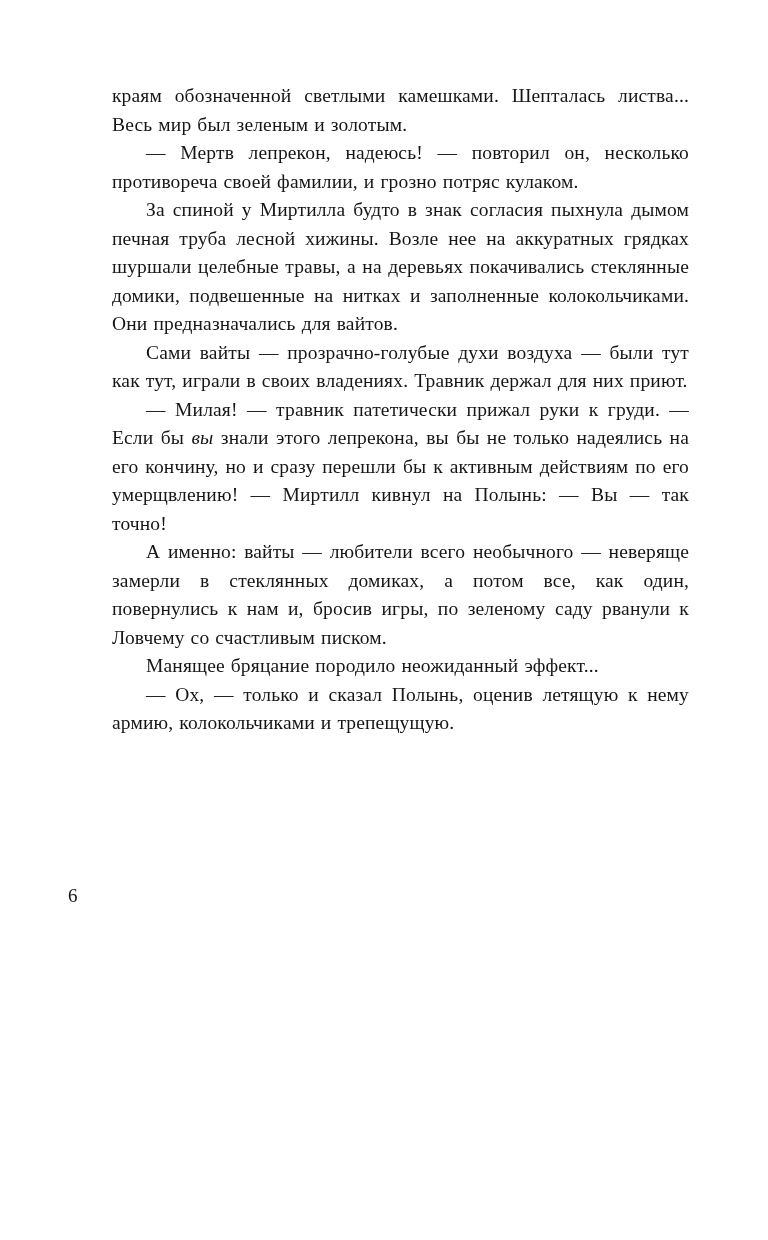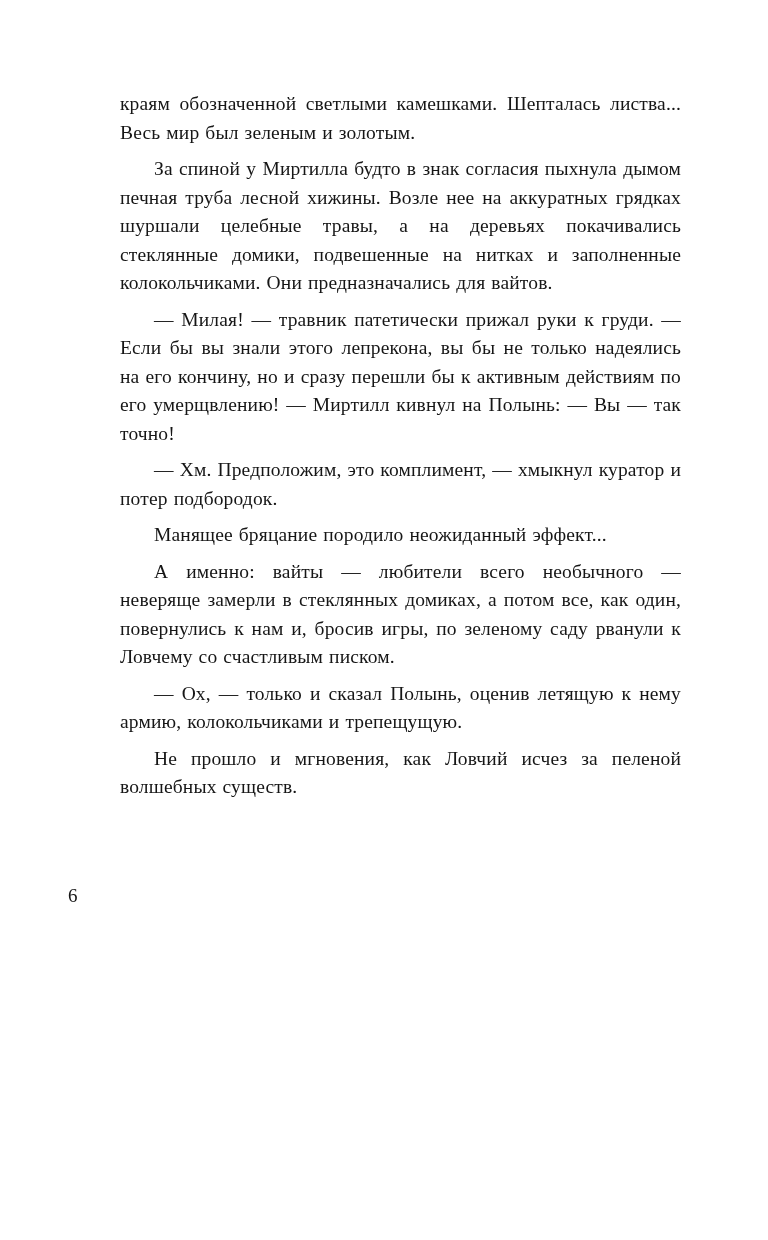--- a/index.html
+++ b/index.html
@@ -18,54 +18,55 @@
     }
     .text-block {
       position: absolute;
       left: 112px;
       top: 82px;
       width: 577px;
       -webkit-hyphens: auto;
       hyphens: auto;
     }
     p.para {
-      margin: 8px;
+      margin: 0;
       padding: 0;
       font-size: 19.5px;
       line-height: 28.5px;
       text-align: justify;
       text-indent: 34px;
       letter-spacing: 0.15px;
       word-spacing: 1px;
     }
     p.para.no-indent {
       text-indent: 0;
     }
     p.para.space-before {
       margin-top: 5px;
     }
     .italic {
+      font-style: italic;
     }
     .page-number {
       position: absolute;
       left: 68px;
       top: 884px;
       font-size: 19px;
       line-height: 24px;
       color: #161616;
     }
   </style>
 </head>
 <body>
 
 <div class="book-page">
   <div class="page-number">6</div>
   <div class="text-block">
       <p class="para no-indent"><span>краям обозначенной светлыми камешками. Шепталась листва... Весь мир был зеленым и золотым.</span></p>
+      <p class="para"><span>— Мертв лепрекон, надеюсь! — повторил он, несколько противореча своей фамилии, и грозно потряс кулаком.</span></p>
       <p class="para"><span>За спиной у Миртилла будто в знак согласия пыхнула дымом печная труба лесной хижины. Возле нее на аккуратных грядках шуршали целебные травы, а на деревьях покачивались стеклянные домики, подвешенные на нитках и заполненные колокольчиками. Они предназначались для вайтов.</span></p>
+      <p class="para"><span>Сами вайты — прозрачно-голубые духи воздуха — были тут как тут, играли в своих владениях. Травник держал для них приют.</span></p>
       <p class="para"><span>— Милая! — травник патетически прижал руки к груди. — Если бы </span><span class="italic">вы</span><span> знали этого лепрекона, вы бы не только надеялись на его кончину, но и сразу перешли бы к активным действиям по его умерщвлению! — Миртилл кивнул на Полынь: — Вы — так точно!</span></p>
-      <p class="para"><span>— Хм. Предположим, это комплимент, — хмыкнул куратор и потер подбородок.</span></p>
+      <p class="para"><span>А именно: вайты — любители всего необычного — неверяще замерли в стеклянных домиках, а потом все, как один, повернулись к нам и, бросив игры, по зеленому саду рванули к Ловчему со счастливым писком.</span></p>
       <p class="para"><span>Манящее бряцание породило неожиданный эффект...</span></p>
-      <p class="para"><span>А именно: вайты — любители всего необычного — неверяще замерли в стеклянных домиках, а потом все, как один, повернулись к нам и, бросив игры, по зеленому саду рванули к Ловчему со счастливым писком.</span></p>
       <p class="para"><span>— Ох, — только и сказал Полынь, оценив летящую к нему армию, колокольчиками и трепещущую.</span></p>
-      <p class="para space-before"><span>Не прошло и мгновения, как Ловчий исчез за пеленой волшебных существ.</span></p>
     </div>
 </div>
 
 </body></html>

